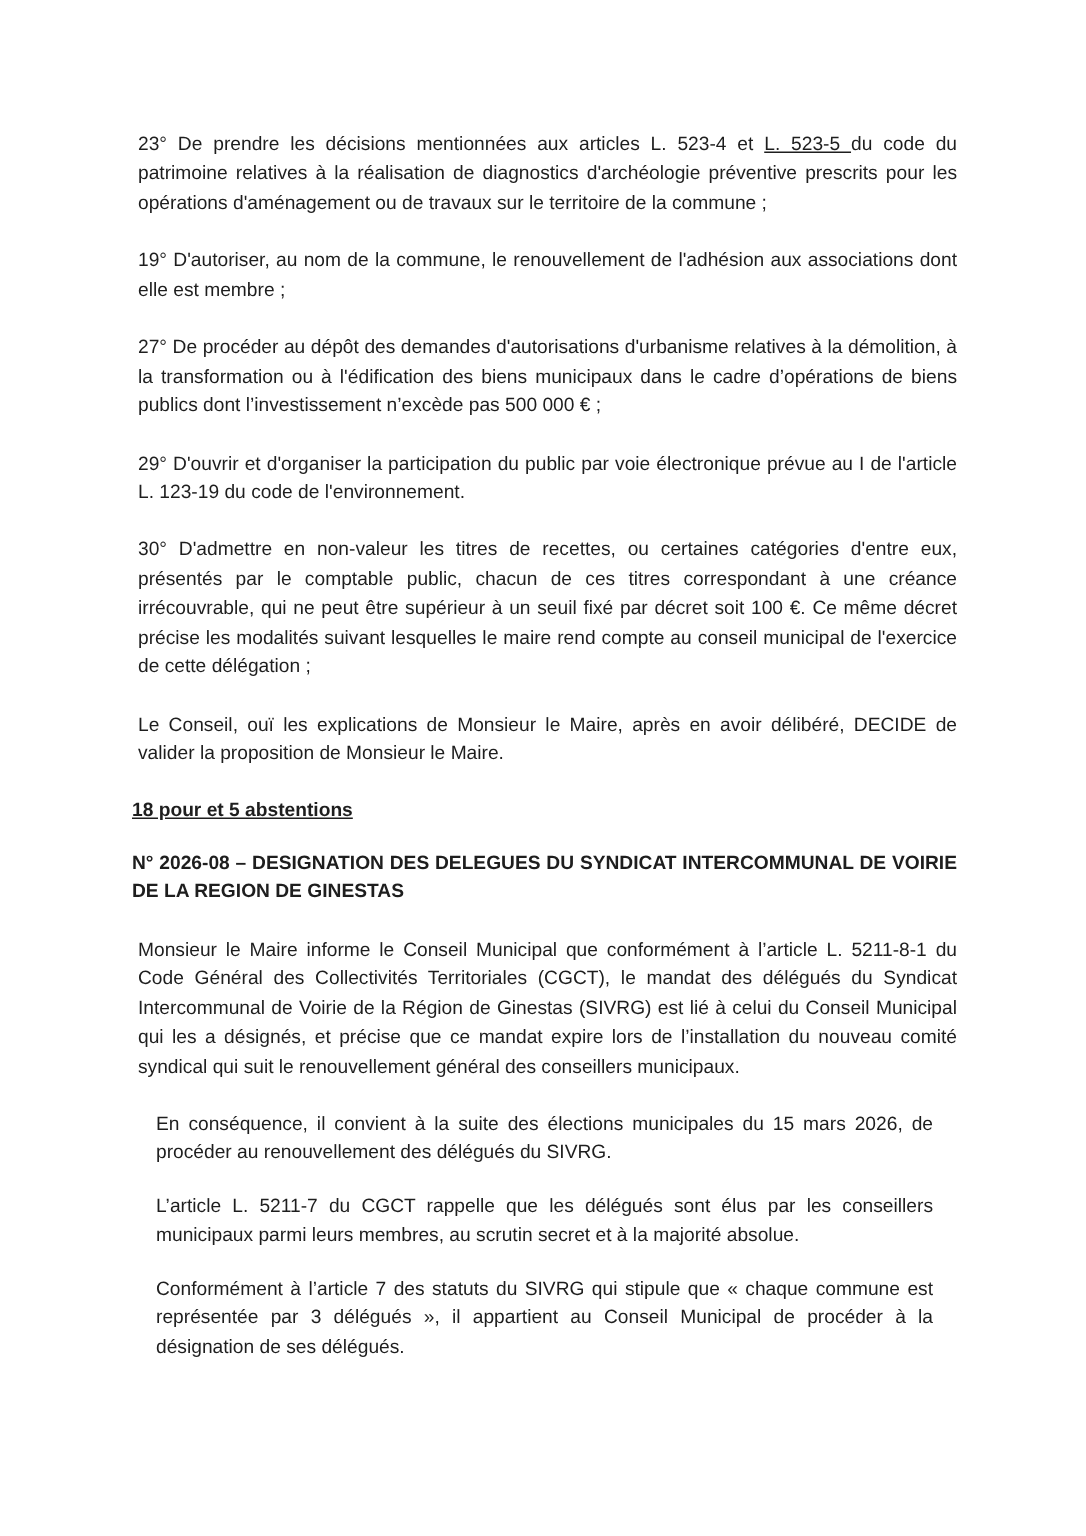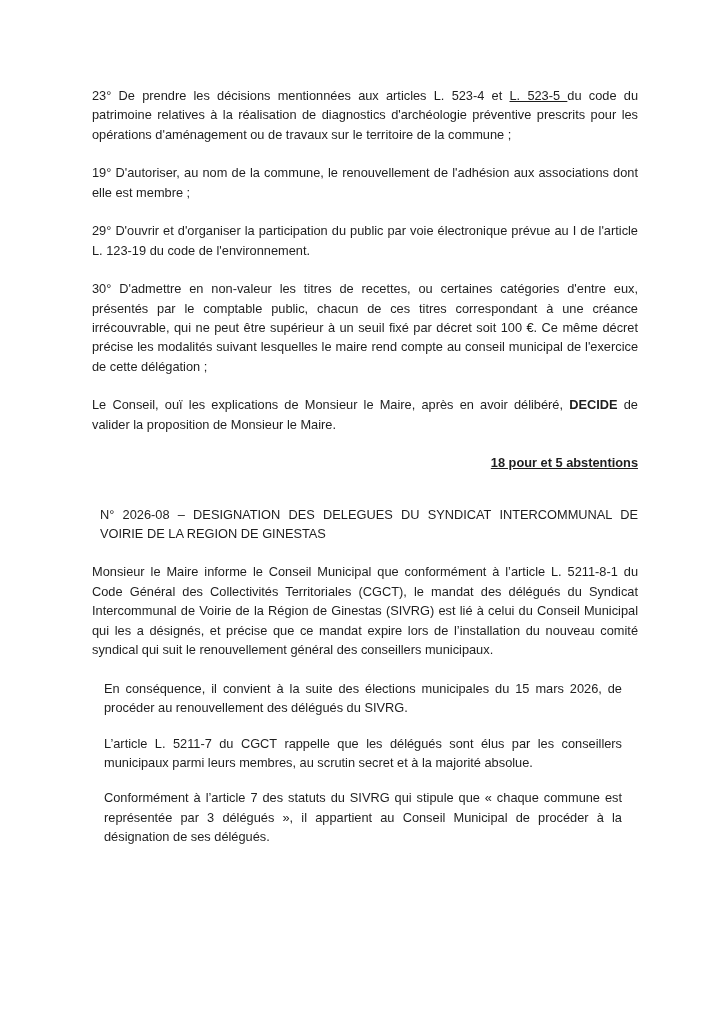--- a/index.html
+++ b/index.html
@@ -23,43 +23,44 @@
     text-align: justify;
   }
   .group {
     margin: 0 0 19px 0;
   }
   .group p {
     margin: 16px;
     text-align: justify;
   }
   .u { text-decoration: underline; }
-  .b { font-weight: bold; }
+  .b { font-weight: normal; }
   .vote-result {
     font-weight: bold;
     text-decoration: underline;
-    margin: 0 0 32px 0;
-    text-align: right;
+    margin: 0 0 15px 0;
+    text-align: left;
   }
   .heading {
-    font-weight: normal;
-    margin: 0 0 19px 12px;
+    font-weight: bold;
+    margin: 0 0 19px 0;
     text-align: justify;
   }
 </style>
 </head>
 <body>
 
 <div class="page">
 
   <p class="para"><span>23° De prendre les décisions mentionnées aux articles L. 523-4 et </span><span class="u">L. 523-5 </span><span>du code du patrimoine relatives à la réalisation de diagnostics d'archéologie préventive prescrits pour les opérations d'aménagement ou de travaux sur le territoire de la commune ;</span></p>
 
   <p class="para">19° D'autoriser, au nom de la commune, le renouvellement de l'adhésion aux associations dont elle est membre ;</p>
 
 
+  <p class="para">27° De procéder au dépôt des demandes d'autorisations d'urbanisme relatives à la démolition, à la transformation ou à l'édification des biens municipaux dans le cadre d’opérations de biens publics dont l’investissement n’excède pas 500 000 € ;</p>
 
 
   <p class="para">29° D'ouvrir et d'organiser la participation du public par voie électronique prévue au I de l'article L. 123-19 du code de l'environnement.</p>
 
   <p class="para">30° D'admettre en non-valeur les titres de recettes, ou certaines catégories d'entre eux, présentés par le comptable public, chacun de ces titres correspondant à une créance irrécouvrable, qui ne peut être supérieur à un seuil fixé par décret soit 100 €. Ce même décret précise les modalités suivant lesquelles le maire rend compte au conseil municipal de l'exercice de cette délégation ;</p>
 
 
   <p class="para"><span>Le Conseil, ouï les explications de Monsieur le Maire, après en avoir délibéré, </span><span class="b">DECIDE</span><span> de valider la proposition de Monsieur le Maire.</span></p>
 
   <p class="vote-result">18 pour et 5 abstentions</p>

